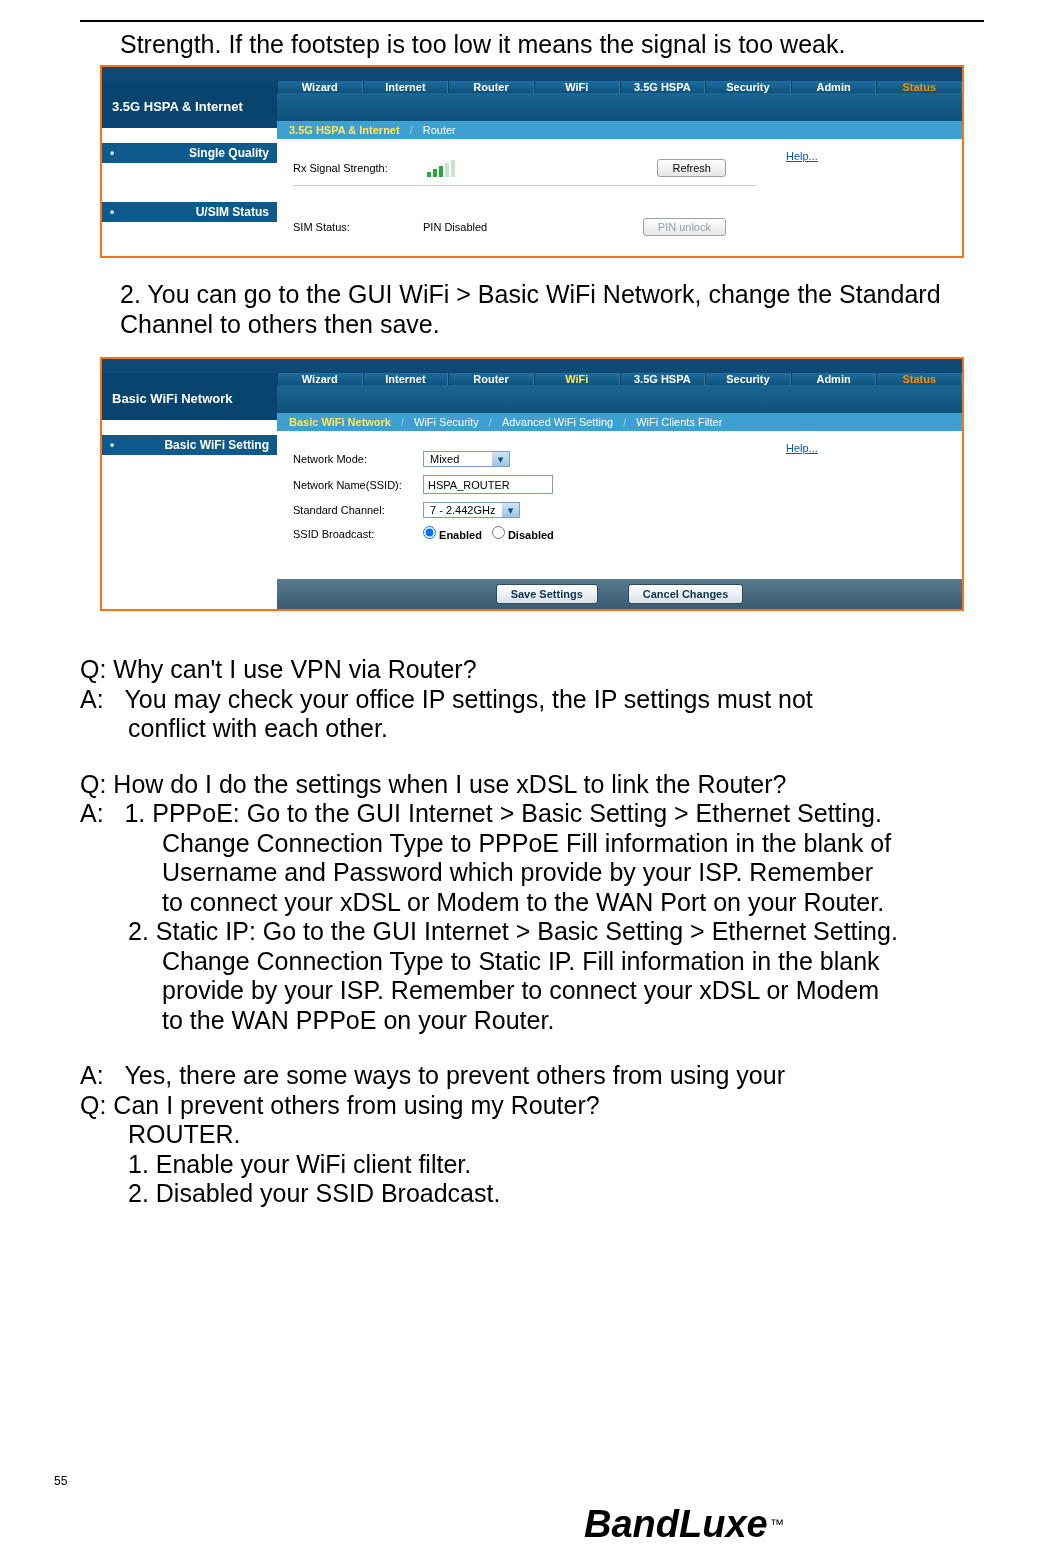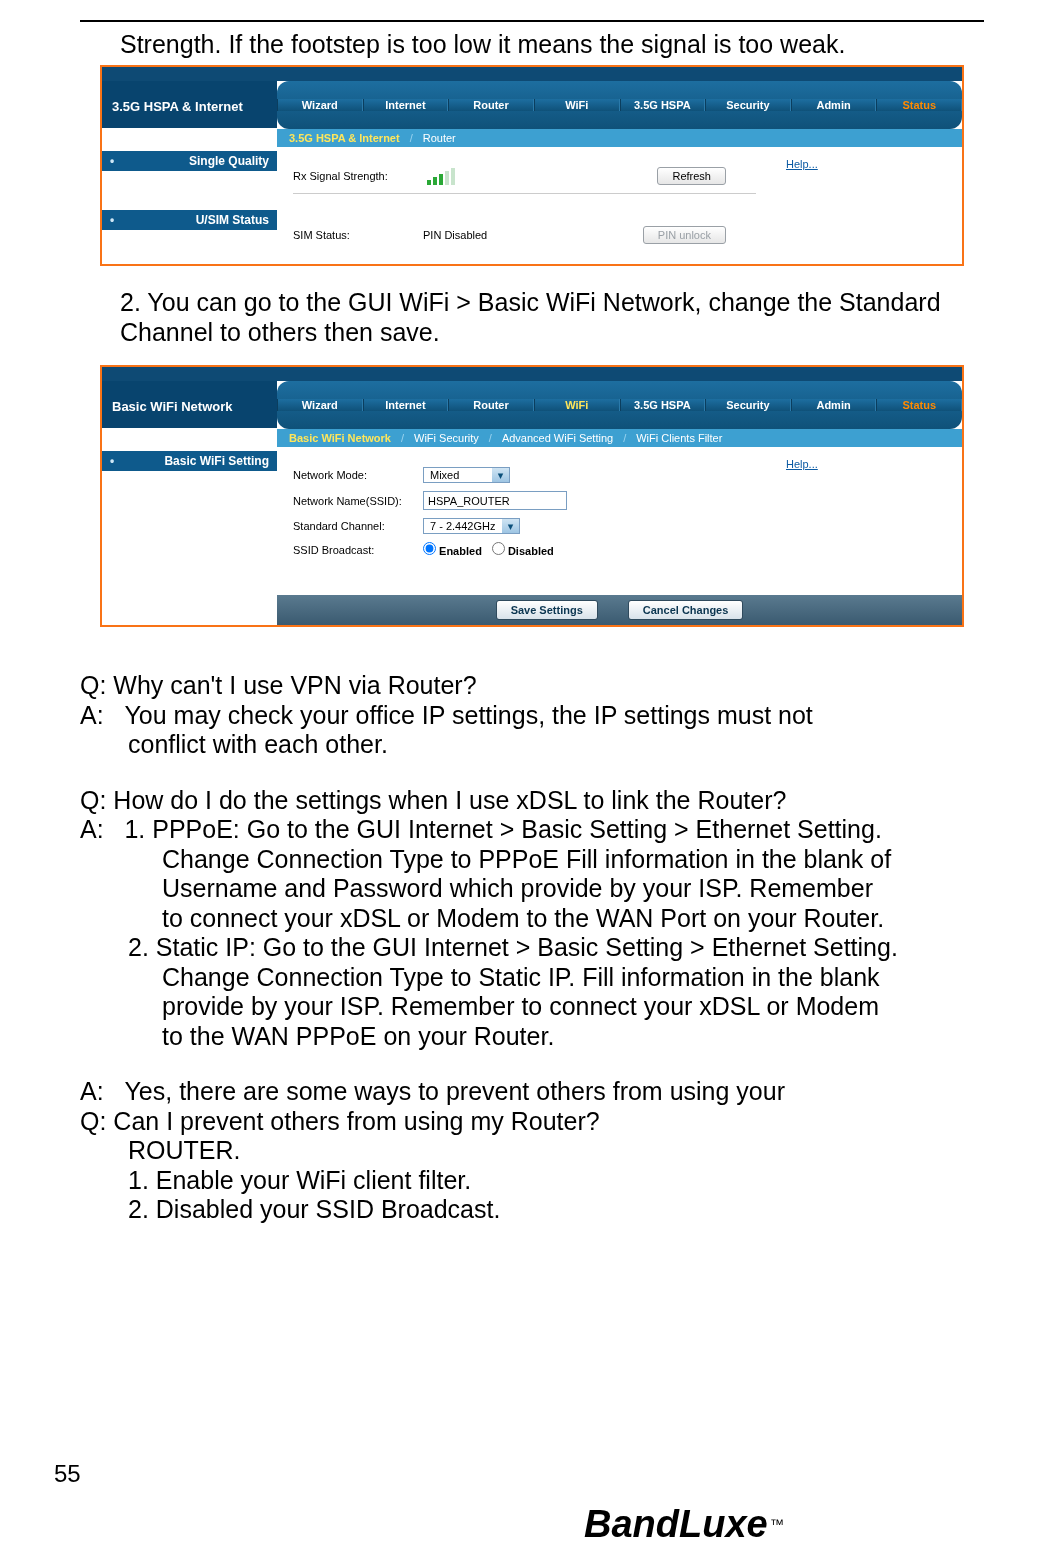--- a/index.html
+++ b/index.html
@@ -67,23 +67,22 @@
       left: 8px;
       color: #cfe7f6;
     }
     .shot .main {
       flex: 1;
       background: #fff;
     }
     .tabs {
       display: flex;
       background: linear-gradient(#1d6ea0, #0f5179);
-      height: 48px;
-      align-items: center;
-      border-radius: 12px;
+      height: 40px;
+      align-items: flex-start;
     }
     .tab {
       flex: 1;
       display: flex;
       align-items: center;
       justify-content: center;
       color: #fff;
       font-weight: bold;
       font-size: 11px;
       border-left: 1px solid #0b3e5e;
@@ -212,21 +211,21 @@
       padding-left: 48px;
     }
     .sub {
       padding-left: 82px;
     }
     .gap { height: 26px; }
     .page-num {
       position: absolute;
       left: 54px;
       bottom: 64px;
-      font-size: 24px;
+      font-size: 12px;
     }
     .footer {
       position: absolute;
       left: 20px;
       right: 0;
       bottom: 0;
       height: 56px;
       display: flex;
       align-items: flex-start;
     }
@@ -365,21 +364,21 @@
           <div class="content-left">
             <div class="field-row">
               <span class="field-label">Network Mode:</span>
               <span class="select">
                 <span class="sval">Mixed</span>
                 <span class="sarrow">▾</span>
               </span>
             </div>
             <div class="field-row">
               <span class="field-label">Network Name(SSID):</span>
-              <input class="field-input" style="width: 144px;" value="HSPA_ROUTER">
+              <input class="field-input" style="width: 130px;" value="HSPA_ROUTER">
             </div>
             <div class="field-row">
               <span class="field-label">Standard Channel:</span>
               <span class="select">
                 <span class="sval" style="min-width:78px;">7 - 2.442GHz</span>
                 <span class="sarrow">▾</span>
               </span>
             </div>
             <div class="field-row">
               <span class="field-label">SSID Broadcast:</span>

